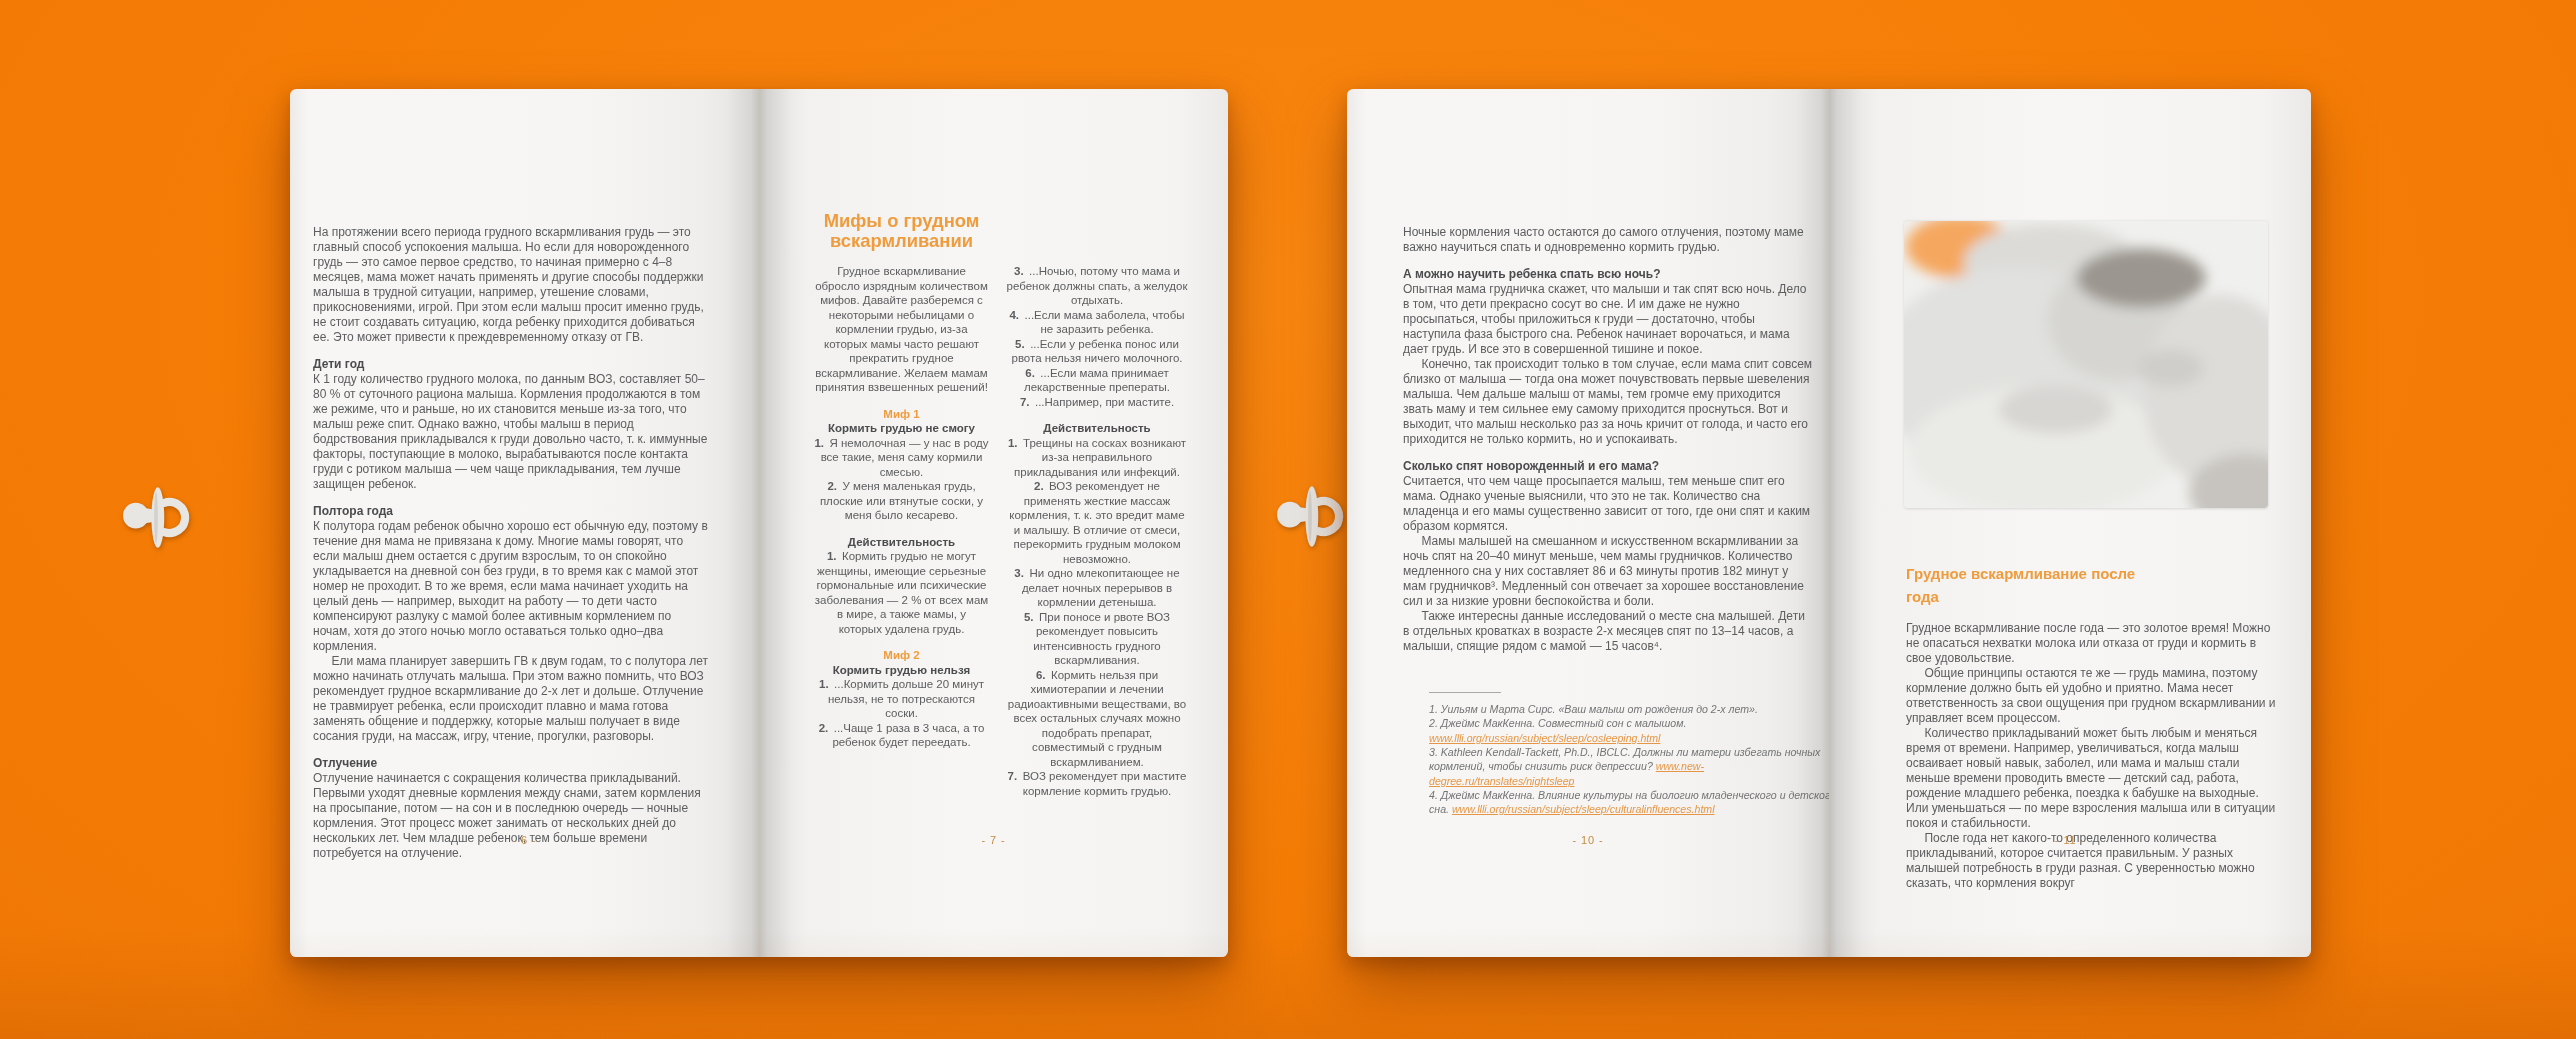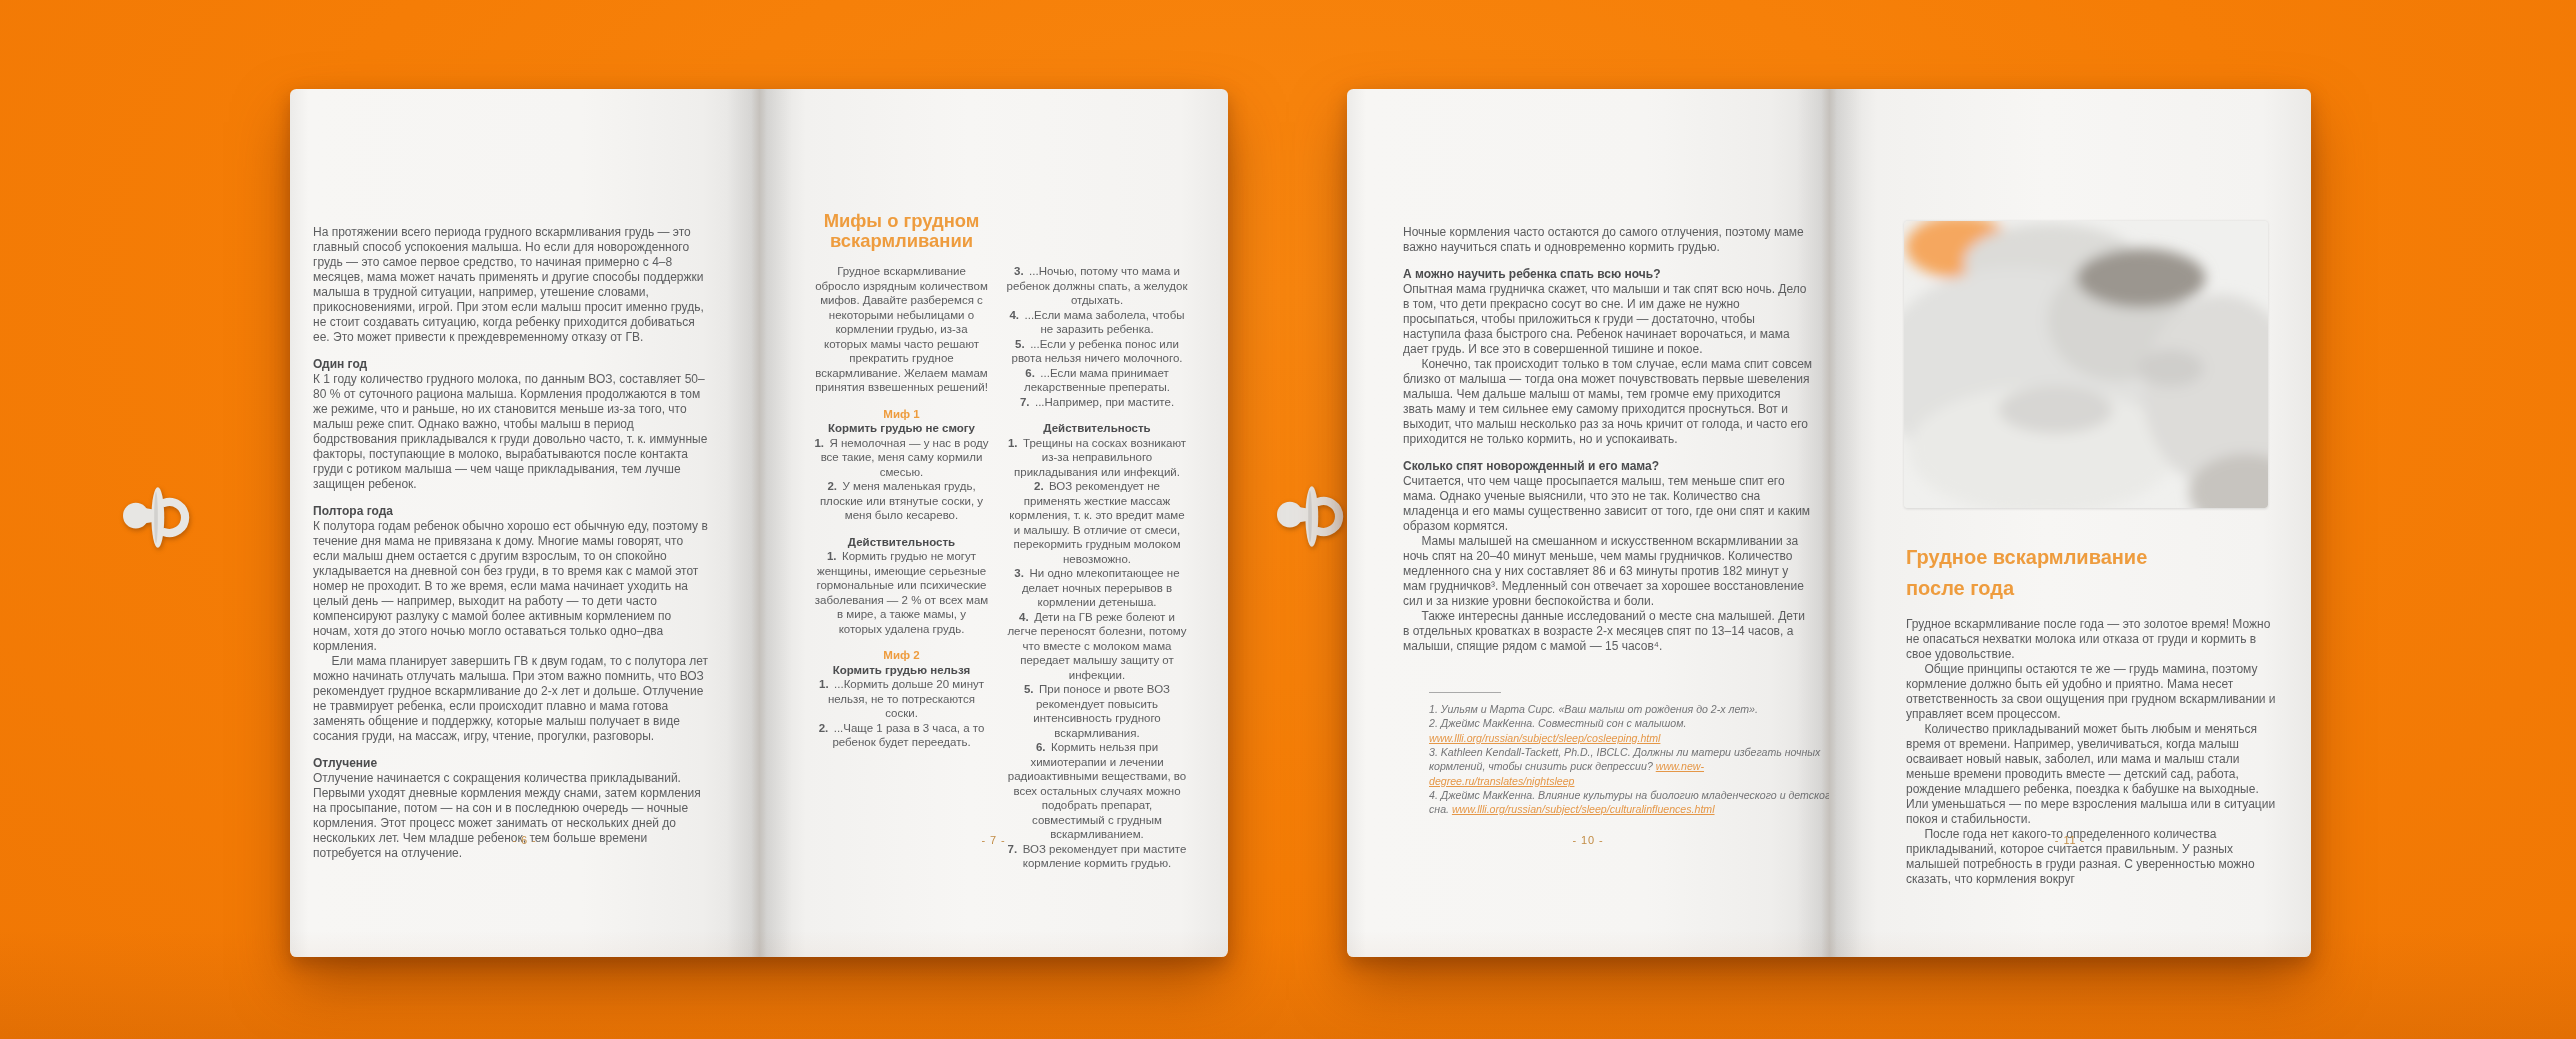--- a/index.html
+++ b/index.html
@@ -21,21 +21,21 @@
   .spine{position:absolute;top:0;bottom:0;left:50%;width:66px;margin-left:-33px;pointer-events:none;
     background:linear-gradient(90deg,rgba(0,0,0,0) 0%,rgba(0,0,0,.06) 38%,rgba(60,40,20,.17) 50%,rgba(0,0,0,.06) 62%,rgba(0,0,0,0) 100%);}
 
   .bodytext{font-size:12px;line-height:15px;color:#5C5D5F;}
   .bodytext p{margin:0;}
   p.ind{text-indent:18.4px;}
   .sec-h{font-weight:bold;color:#4B4C4E;margin-top:12px !important;}
   .gap-top{margin-top:12px !important;}
 
   .orange-title{color:#EE9C3E;font-weight:bold;font-size:18.4px;line-height:20px;margin:0 0 13px 0;}
-  .orange-title.big{font-size:20px;line-height:31px;width:258px;}
+  .orange-title.big{font-size:15px;line-height:23px;width:258px;margin-top:20px;}
   .smallcol{font-size:11.5px;line-height:14.5px;}
   .mif{color:#EE9C3E;font-weight:bold;margin-top:12px !important;}
   .bold-h{font-weight:bold;color:#4B4C4E;margin:0;}
   .li .num{font-weight:bold;margin-right:5.5px;}
 
   .pagenum{position:absolute;top:745px;left:0;width:100%;text-align:center;
     font-size:11px;color:#C28C45;letter-spacing:0.9px;}
 
   .col{position:absolute;text-align:center;}
   .p6-content{position:absolute;left:23px;top:136px;width:399px;}
@@ -79,21 +79,21 @@
     </g>
     <path d="M47 26 A 17 17 0 1 1 47 58" fill="none" stroke="#e7e6e3" stroke-width="9" stroke-linecap="round"></path>
     <ellipse cx="38" cy="42" rx="2" ry="28" fill="#d2d1ce"></ellipse>
   </svg>
 
   <div class="spread spread-1">
 
     <div class="page page-left">
       <div class="p6-content bodytext">
         <p>На протяжении всего периода грудного вскармливания грудь — это главный способ успокоения малыша. Но если для новорожденного грудь — это самое первое средство, то начиная примерно с 4–8 месяцев, мама может начать применять и другие способы поддержки малыша в трудной ситуации, например, утешение словами, прикосновениями, игрой. При этом если малыш просит именно грудь, не стоит создавать ситуацию, когда ребенку приходится добиваться ее. Это может привести к преждевременному отказу от ГВ.</p>
-        <p class="sec-h">Один год</p>
+        <p class="sec-h">Дети год</p>
         <p>К 1 году количество грудного молока, по данным ВОЗ, составляет 50–80 % от суточного рациона малыша. Кормления продолжаются в том же режиме, что и раньше, но их становится меньше из-за того, что малыш реже спит. Однако важно, чтобы малыш в период бодрствования прикладывался к груди довольно часто, т. к. иммунные факторы, поступающие в молоко, вырабатываются после контакта груди с ротиком малыша — чем чаще прикладывания, тем лучше защищен ребенок.</p>
         <p class="sec-h">Полтора года</p>
         <p>К полутора годам ребенок обычно хорошо ест обычную еду, поэтому в течение дня мама не привязана к дому. Многие мамы говорят, что если малыш днем остается с другим взрослым, то он спокойно укладывается на дневной сон без груди, в то время как с мамой этот номер не проходит. В то же время, если мама начинает уходить на целый день — например, выходит на работу — то дети часто компенсируют разлуку с мамой более активным кормлением по ночам, хотя до этого ночью могло оставаться только одно–два кормления.</p>
         <p class="ind">Ели мама планирует завершить ГВ к двум годам, то с полутора лет можно начинать отлучать малыша. При этом важно помнить, что ВОЗ рекомендует грудное вскармливание до 2-х лет и дольше. Отлучение не травмирует ребенка, если происходит плавно и мама готова заменять общение и поддержку, которые малыш получает в виде сосания груди, на массаж, игру, чтение, прогулки, разговоры.</p>
         <p class="sec-h">Отлучение</p>
         <p>Отлучение начинается с сокращения количества прикладываний. Первыми уходят дневные кормления между снами, затем кормления на просыпание, потом — на сон и в последнюю очередь — ночные кормления. Этот процесс может занимать от нескольких дней до нескольких лет. Чем младше ребенок, тем больше времени потребуется на отлучение.</p>
       </div>
       <div class="pagenum">- 6 -</div>
     </div>
 
@@ -115,21 +115,20 @@
       <div class="col p7-colb bodytext smallcol">
         <p class="li"><span class="num">3.</span><span>...Ночью, потому что мама и ребенок должны спать, а желудок отдыхать.</span></p>
         <p class="li"><span class="num">4.</span><span>...Если мама заболела, чтобы не заразить ребенка.</span></p>
         <p class="li"><span class="num">5.</span><span>...Если у ребенка понос или рвота нельзя ничего молочного.</span></p>
         <p class="li"><span class="num">6.</span><span>...Если мама принимает лекарственные преператы.</span></p>
         <p class="li"><span class="num">7.</span><span>...Например, при мастите.</span></p>
         <p class="bold-h gap-top">Действительность</p>
         <p class="li"><span class="num">1.</span><span>Трещины на сосках возникают из-за неправильного прикладывания или инфекций.</span></p>
         <p class="li"><span class="num">2.</span><span>ВОЗ рекомендует не применять жесткие массаж кормления, т. к. это вредит маме и малышу. В отличие от смеси, перекормить грудным молоком невозможно.</span></p>
         <p class="li"><span class="num">3.</span><span>Ни одно млекопитающее не делает ночных перерывов в кормлении детеныша.</span></p>
-        <p class="li"><span class="num">4.</span><span>Дети на ГВ реже болеют и легче переносят болезни, потому что вместе с молоком мама передает малышу защиту от инфекции.</span></p>
         <p class="li"><span class="num">5.</span><span>При поносе и рвоте ВОЗ рекомендует повысить интенсивность грудного вскармливания.</span></p>
         <p class="li"><span class="num">6.</span><span>Кормить нельзя при химиотерапии и лечении радиоактивными веществами, во всех остальных случаях можно подобрать препарат, совместимый с грудным вскармливанием.</span></p>
         <p class="li"><span class="num">7.</span><span>ВОЗ рекомендует при мастите кормление кормить грудью.</span></p>
       </div>
       <div class="pagenum">- 7 -</div>
     </div>
 
     <div class="spine"></div>
   </div>
 

